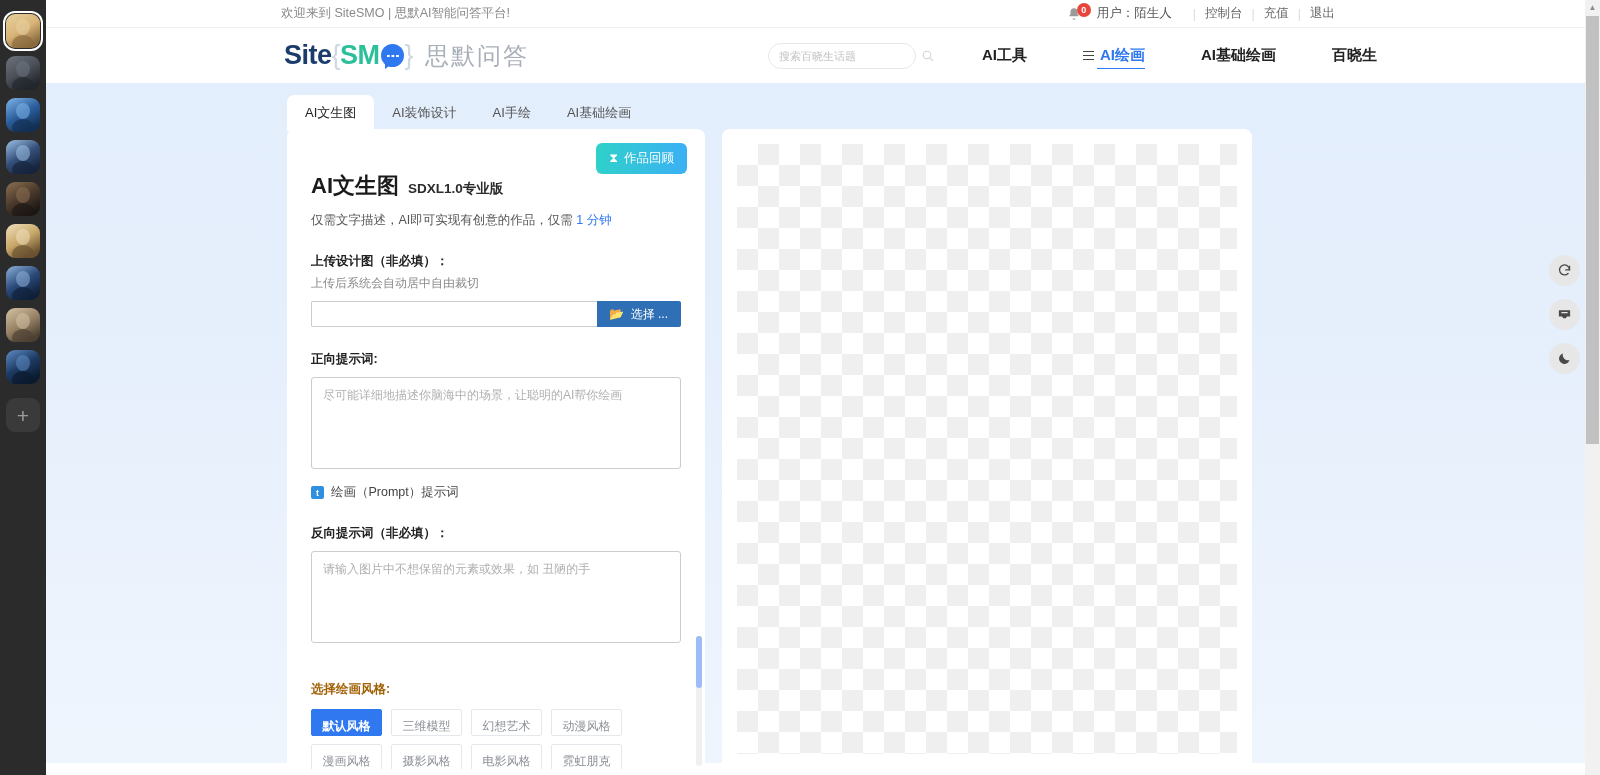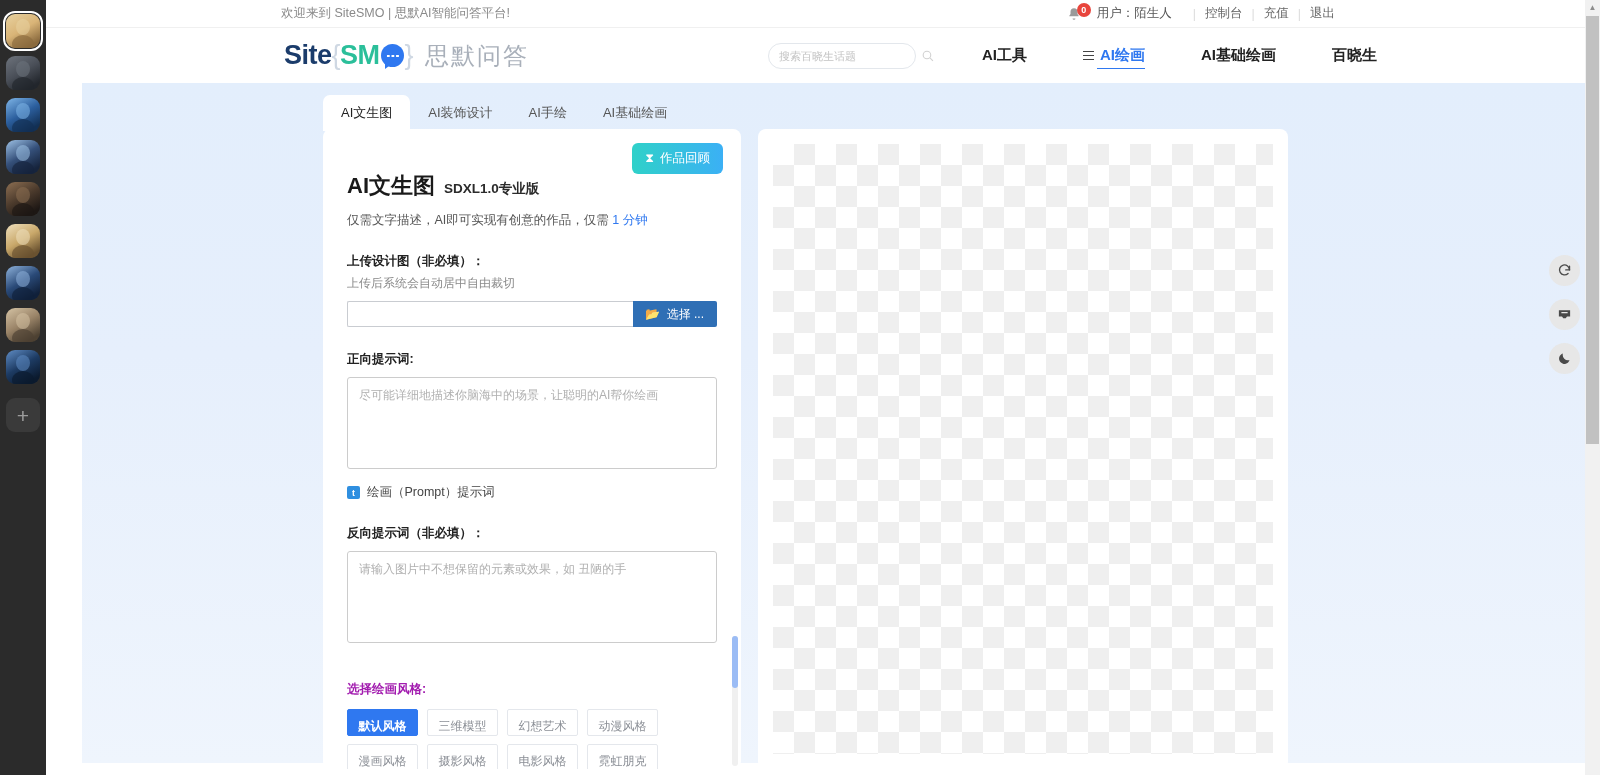--- a/index.html
+++ b/index.html
@@ -112,21 +112,20 @@
     position: absolute; left: 14px; right: 0; bottom: 0px; height: 1.5px; background: #2f78f0;
   }
   .hamburger { display:inline-flex; flex-direction: column; gap: 2.5px; }
   .hamburger i { display:block; width: 11px; height: 1.6px; background: #444; }
 
   
   .content {
     position: relative; height: 680px;
     background: linear-gradient(180deg,#e3eefc 0%, #e6effc 40%, #eff5fd 100%);
     padding-top: 12px;
-    margin-left: 36px;
   }
 
   .tabs { position: absolute; left: 241px; top: 12px; display: flex; gap: 0; z-index: 5;}
   .tab {
     padding: 9px 18px; font-size: 13px; color: #555; cursor: pointer;
     border-radius: 7px 7px 0 0; white-space: nowrap;
   }
   .tab.active { background: #fff; color: #222; }
 
   .panels { position: absolute; left: 241px; top: 46px; display: flex; gap: 17px; }
@@ -179,21 +178,21 @@
   .prompt-link {
     margin-top: 11px; display: flex; align-items: center; gap: 7px;
     font-size: 12.5px; color: #444; cursor: pointer;
   }
   .prompt-ico {
     width: 13px; height: 13px; background: #2f8fe0; border-radius: 2px;
     color: #fff; font-size: 9px; display: flex; align-items: center;
     justify-content: center; flex: none; font-weight: bold;
   }
 
-  .style-title { font-size: 12.5px; font-weight: bold; color: #a21caf; margin-top: 34px; }
+  .style-title { font-size: 12.5px; font-weight: bold; color: #a16207; margin-top: 34px; }
   .style-grid {
     margin-top: 11px; display: grid; grid-template-columns: repeat(4, 71px);
     gap: 8px 9px;
   }
   .style-chip {
     height: 27px; border: 1px solid #e4e7ec; border-radius: 2px; background: #fff;
     font-size: 12px; color: #8b8f96; display: flex; align-items: flex-end;
     justify-content: center; cursor: pointer; white-space: nowrap;
   }
   .style-chip.active {

